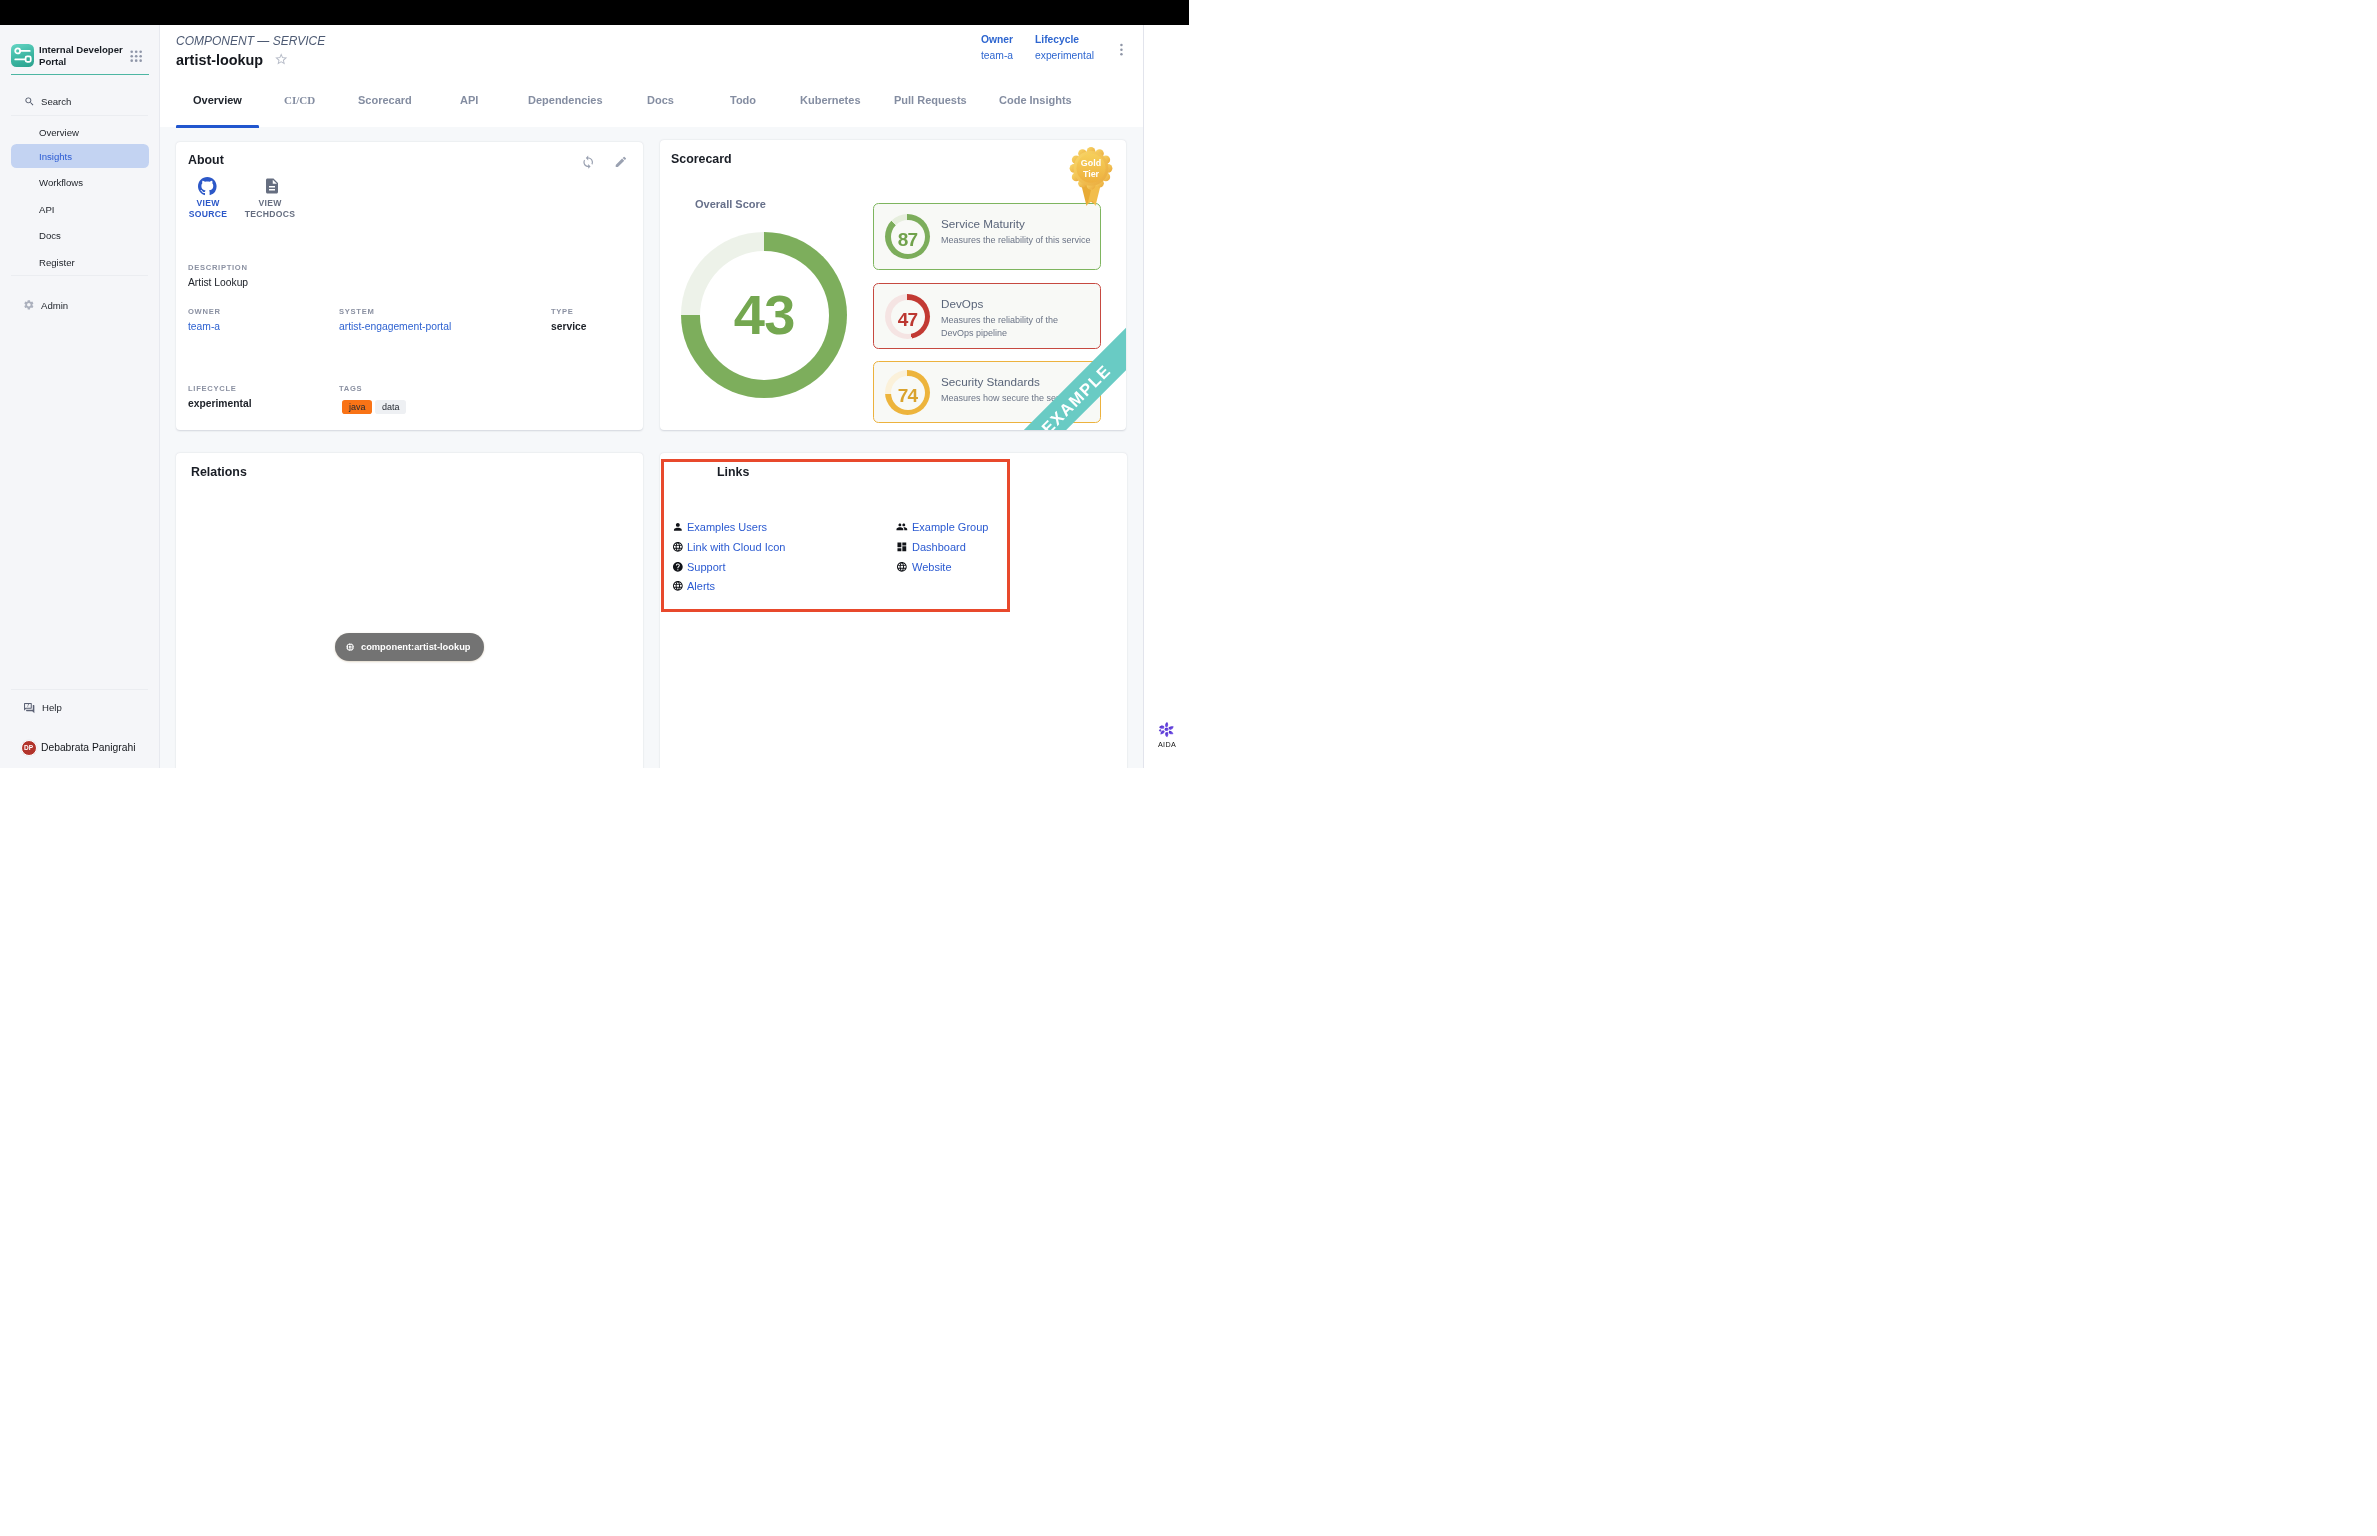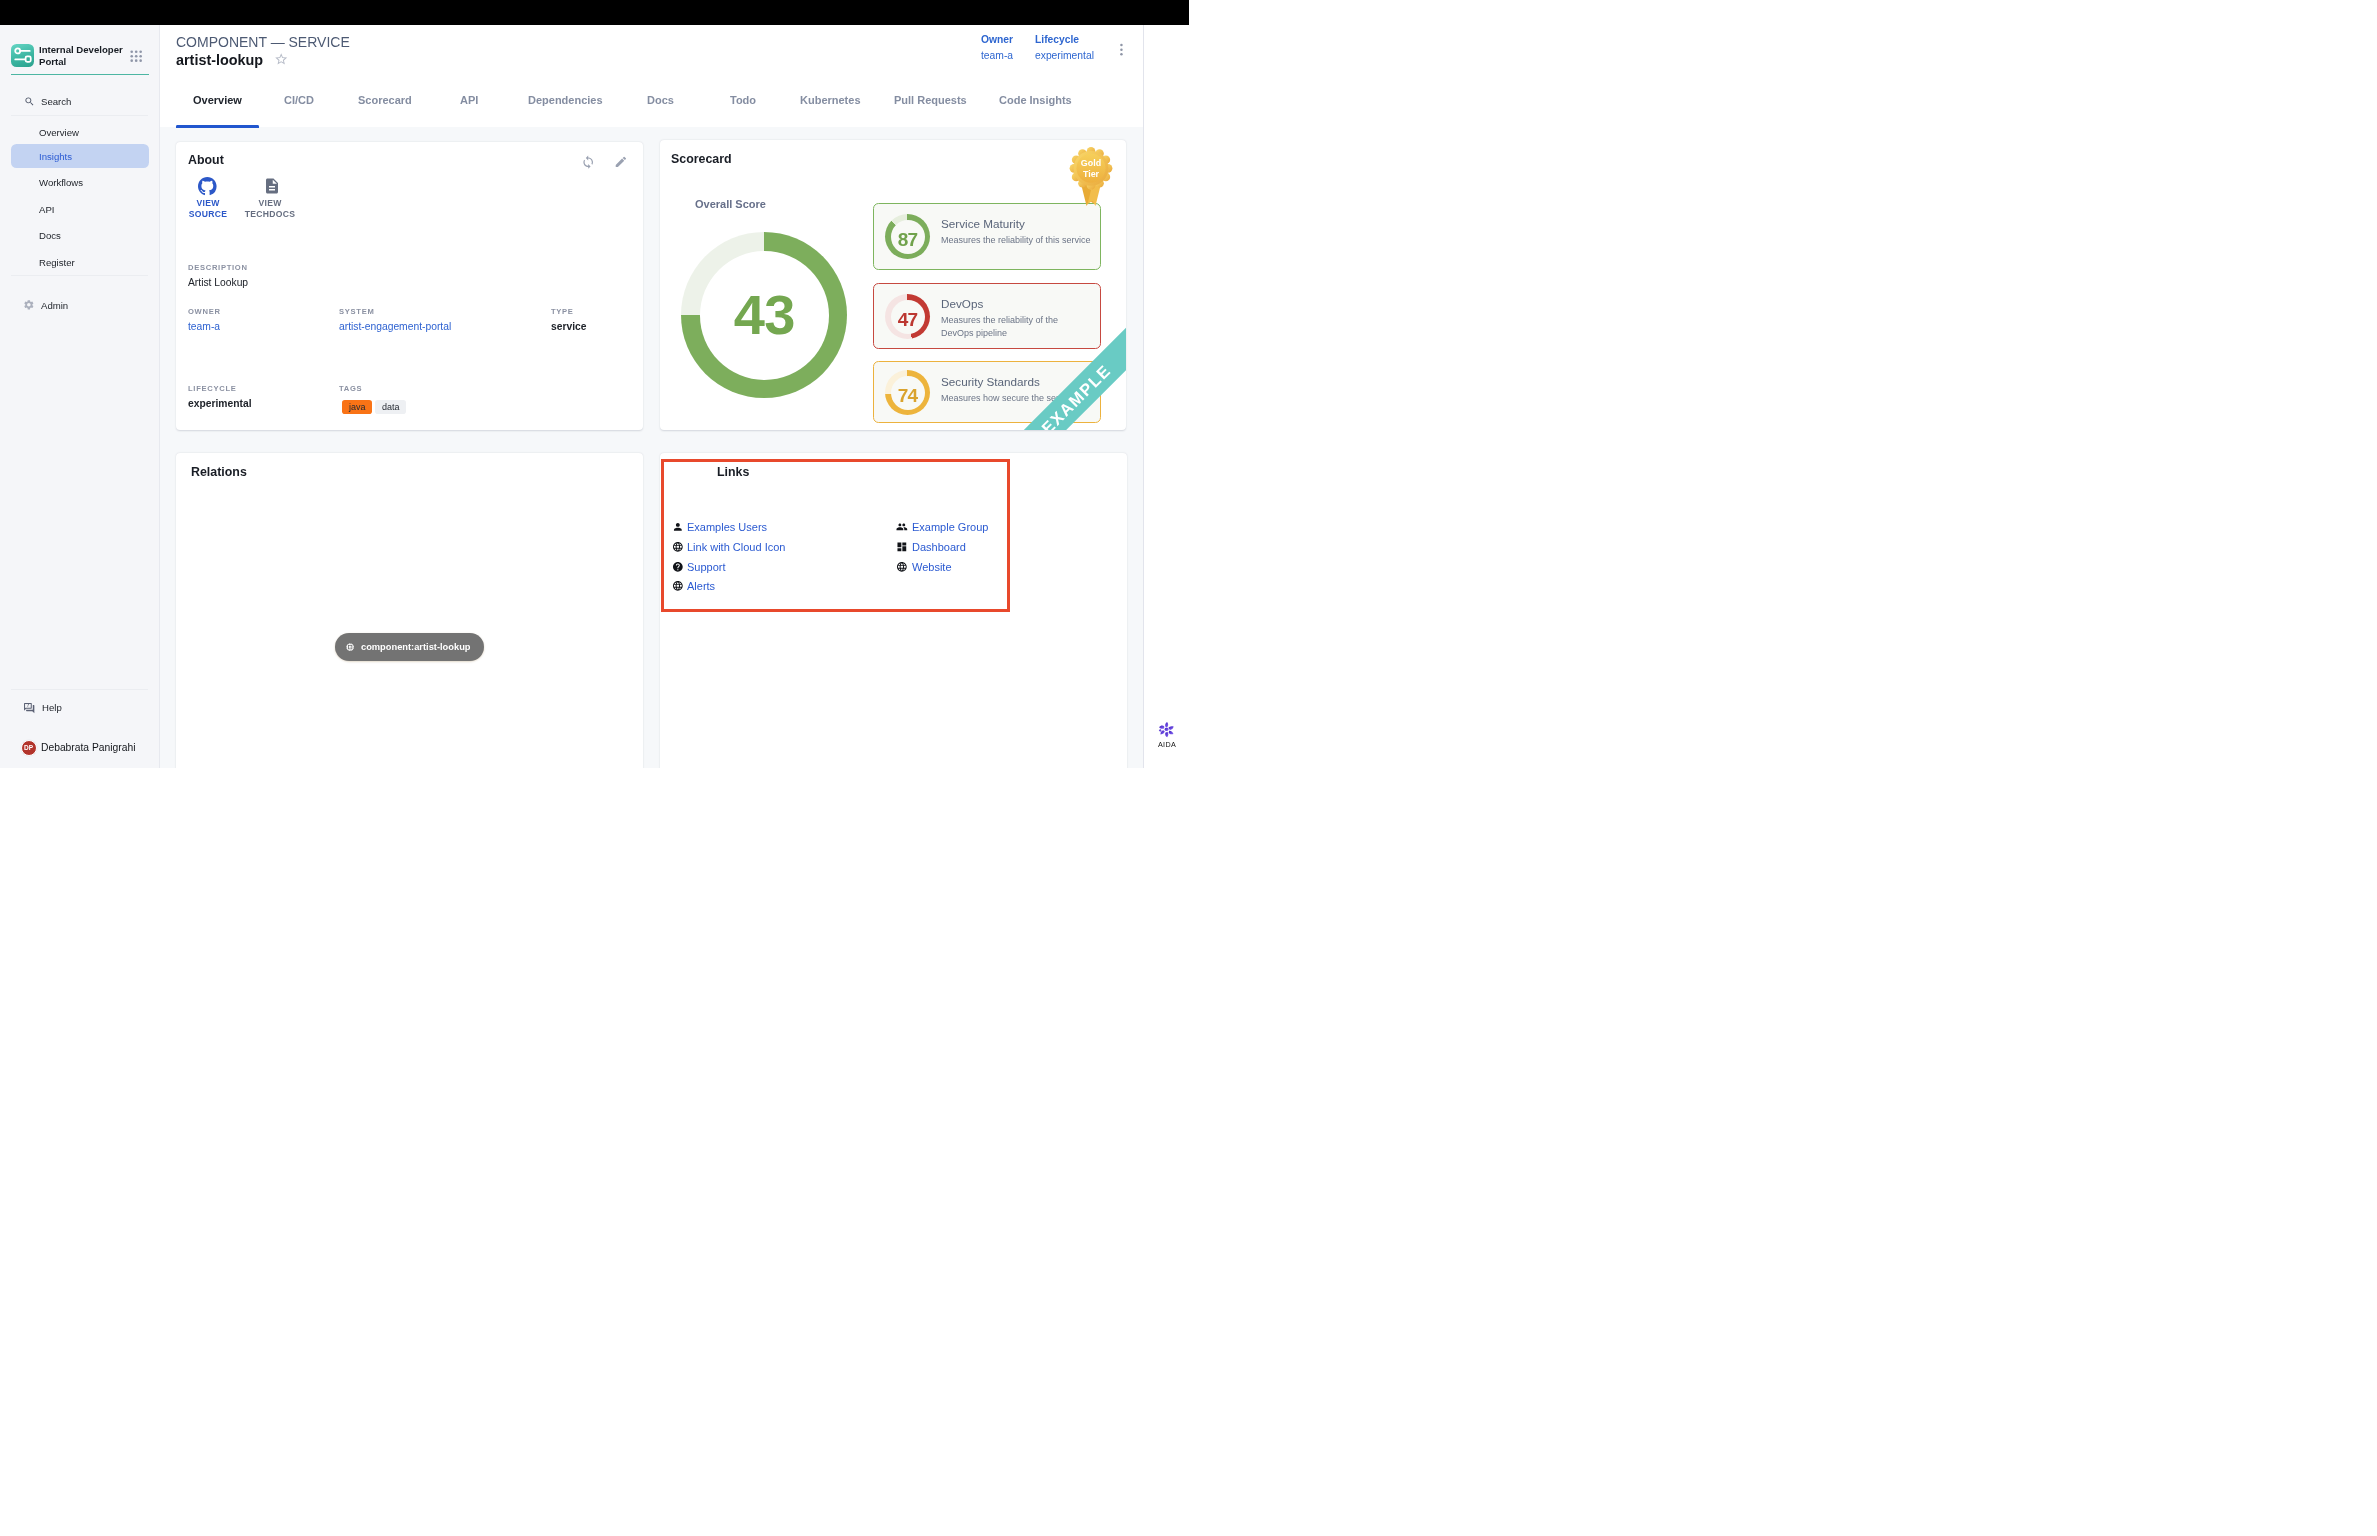--- a/index.html
+++ b/index.html
@@ -89,37 +89,37 @@
 <svg class="abs" style="left:23.4px;top:702px;" width="12.4" height="12.4" viewBox="0 0 24 24" fill="#5b6174">
 <path d="M15 4v7H5.17L4 12.17V4h11m1-2H3c-.55 0-1 .45-1 1v14l4-4h10c.55 0 1-.45 1-1V3c0-.55-.45-1-1-1zm5 4h-2v9H6v2c0 .55.45 1 1 1h11l4 4V7c0-.55-.45-1-1-1z"></path>
 <text x="9.5" y="10" font-size="9" font-weight="bold" fill="#5b6174" text-anchor="middle">?</text>
 </svg>
 <div class="abs" style="left:42px;top:702px;font-size:9.6px;color:#23272e;">Help</div>
 
 <div class="abs" style="left:20.6px;top:740px;width:16px;height:16px;border-radius:50%;background:#b2332b;border:1.4px solid #fff;box-shadow:0 0 0 0.7px #eceef2;"></div>
 <div class="abs" style="left:20.6px;top:740px;width:16px;line-height:16px;text-align:center;font-size:6.5px;font-weight:bold;color:#fff;">DP</div>
 <div class="abs" style="left:41px;top:742px;font-size:10.3px;color:#14171c;">Debabrata Panigrahi</div>
 
-<div class="abs" style="left:176px;top:34px;font-size:14px;letter-spacing:0px;color:#4d5a73;">COMPONENT — SERVICE</div>
+<div class="abs" style="left:176px;top:34px;font-size:12px;letter-spacing:0px;color:#4d5a73;font-style:italic;">COMPONENT — SERVICE</div>
 <div class="abs" style="left:176px;top:52px;font-size:14.4px;font-weight:bold;color:#15181e;">artist-lookup</div>
 <svg class="abs" style="left:274px;top:52px;" width="14.4" height="14.4" viewBox="0 0 24 24" fill="#b7bcc8">
 <path d="M22 9.24l-7.19-.62L12 2 9.19 8.63 2 9.24l5.46 4.73L5.82 21 12 17.27 18.18 21l-1.63-7.03L22 9.24zM12 15.4l-3.76 2.27 1-4.28-3.32-2.88 4.38-.38L12 6.1l1.71 4.04 4.38.38-3.32 2.88 1 4.28L12 15.4z"></path>
 </svg>
 <div class="abs" style="left:981px;top:34px;font-size:10.3px;font-weight:bold;color:#2e66d0;">Owner</div>
 <div class="abs" style="left:981px;top:50px;font-size:10.3px;color:#2e66d0;">team-a</div>
 <div class="abs" style="left:1035px;top:34px;font-size:10.3px;font-weight:bold;color:#2e66d0;">Lifecycle</div>
 <div class="abs" style="left:1035px;top:50px;font-size:10.3px;color:#2e66d0;">experimental</div>
 <svg class="abs" style="left:1118px;top:43px;" width="6.9" height="13.8" viewBox="0 0 10 20" fill="#8e95a6">
 <circle cx="5" cy="3" r="1.8"></circle>
     <circle cx="5" cy="9.7" r="1.8"></circle>
     <circle cx="5" cy="16.4" r="1.8"></circle>
 </svg>
 
 <div class="tab" style="left:193px;color:#20252d;">Overview</div>
-<div class="tab" style="left:284px;">CI/CD</div>
+<div class="tab" style="left:284px;font-family:Liberation Serif, serif;">CI/CD</div>
 <div class="tab" style="left:358px;">Scorecard</div>
 <div class="tab" style="left:460px;">API</div>
 <div class="tab" style="left:528px;">Dependencies</div>
 <div class="tab" style="left:647px;">Docs</div>
 <div class="tab" style="left:730px;">Todo</div>
 <div class="tab" style="left:800px;">Kubernetes</div>
 <div class="tab" style="left:894px;">Pull Requests</div>
 <div class="tab" style="left:999px;">Code Insights</div>
 <div class="abs" style="left:176px;top:125px;width:83px;height:2.8px;background:#2156ce;border-radius:1.4px 1.4px 0 0;"></div>
 

